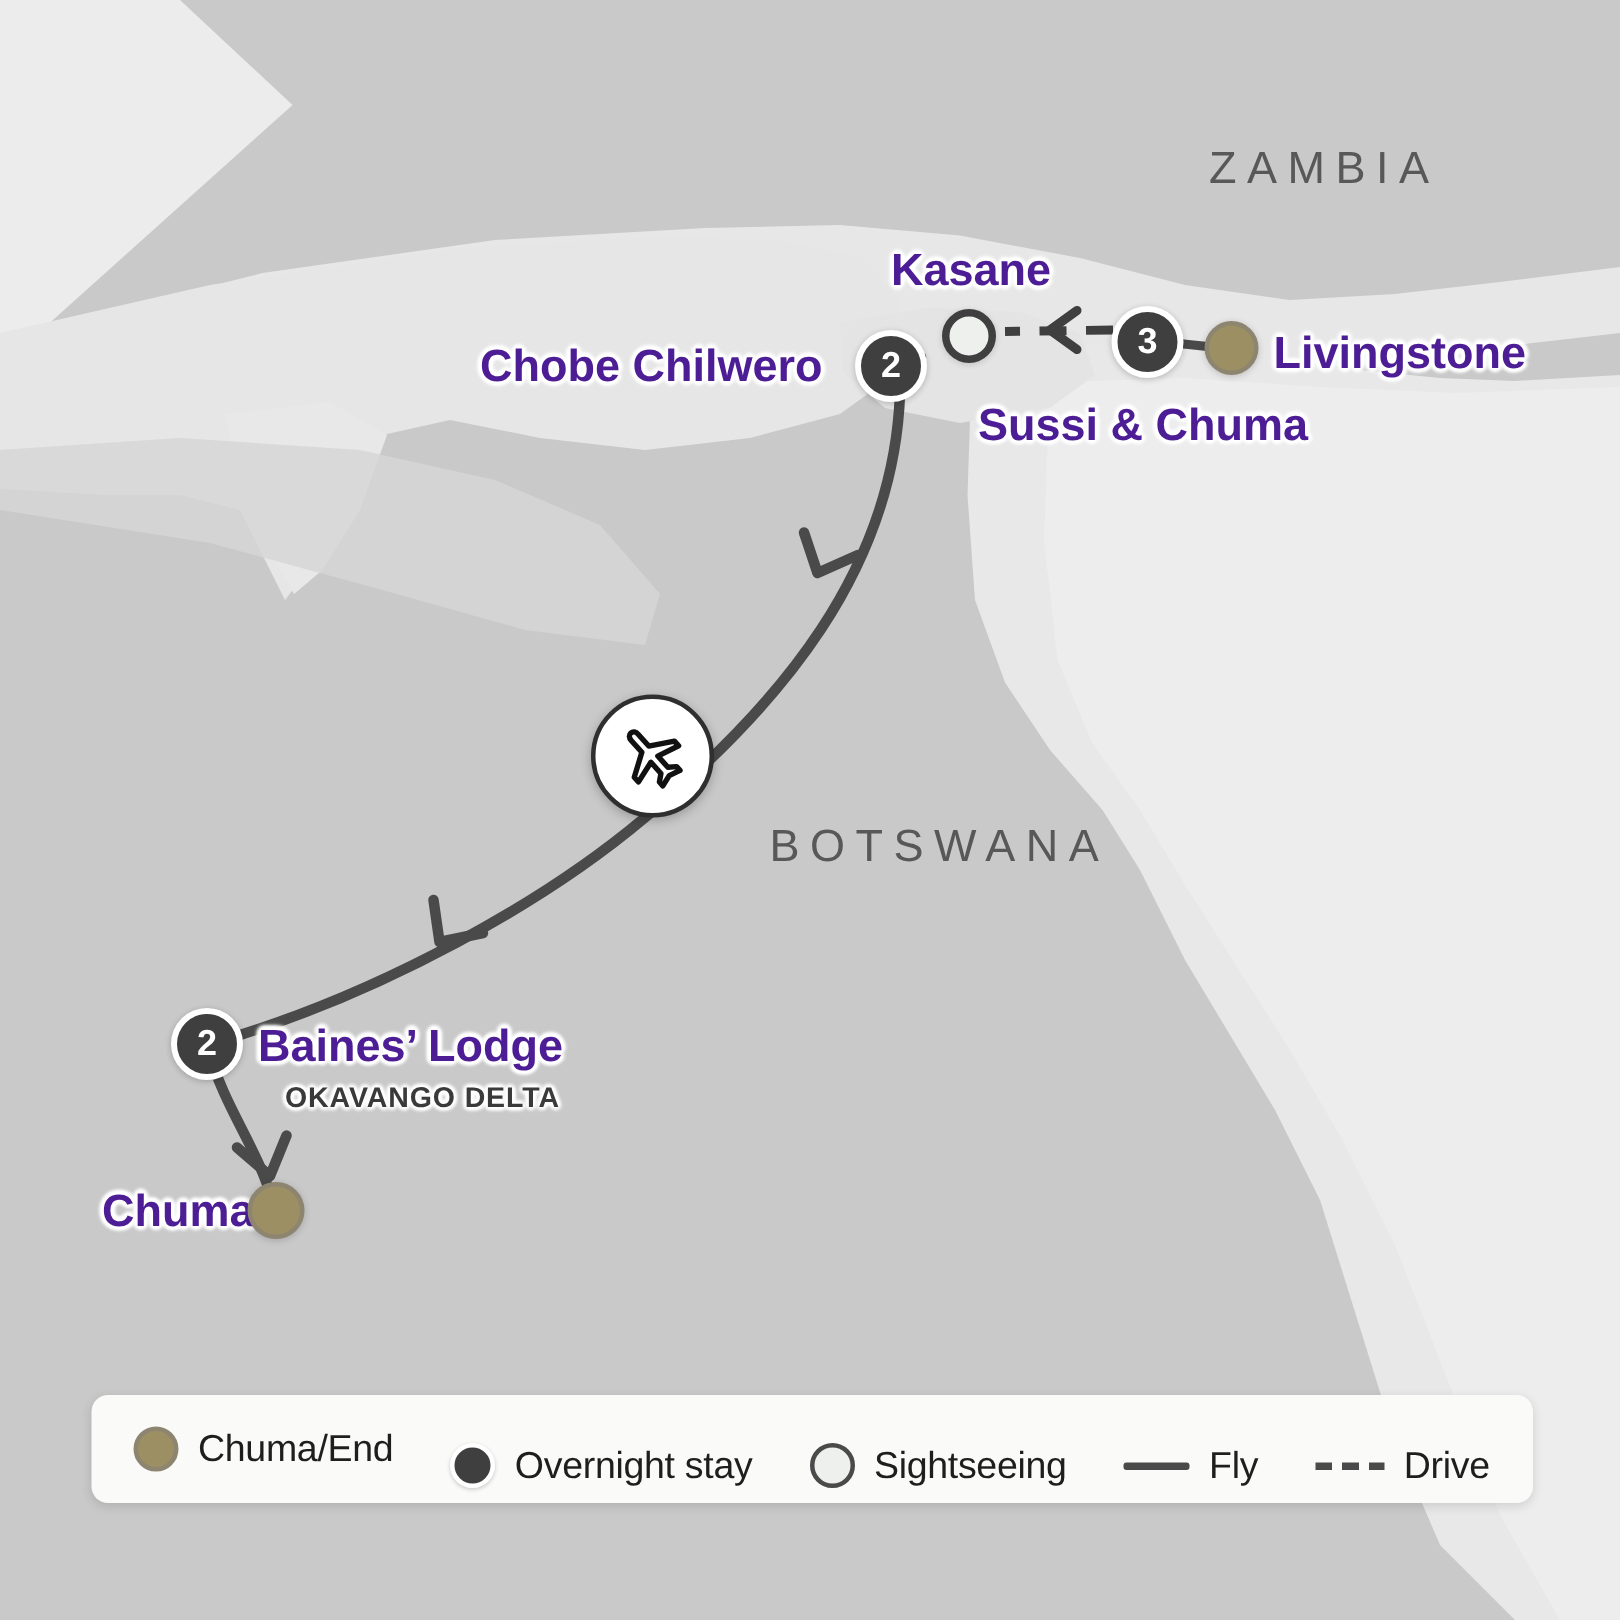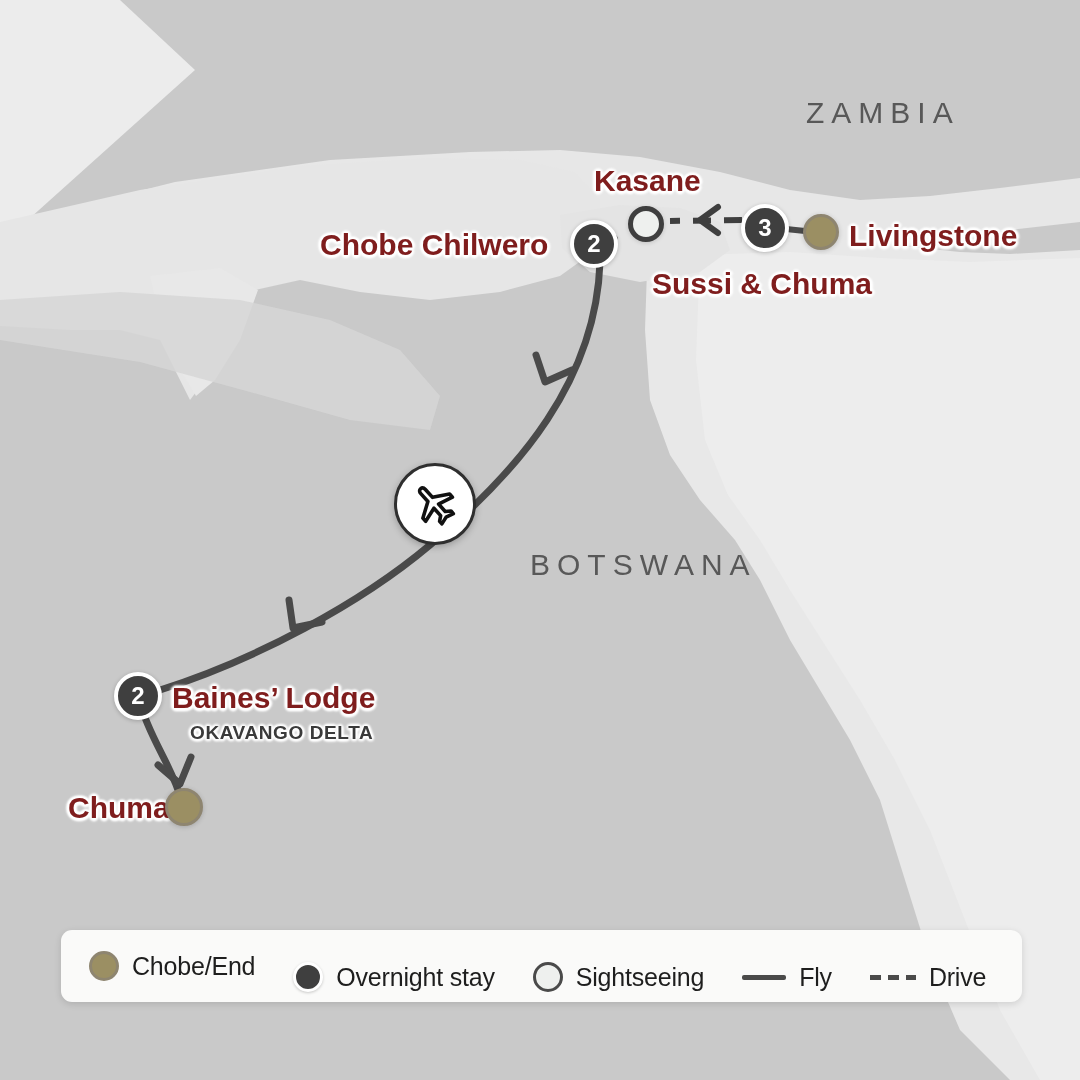--- a/index.html
+++ b/index.html
@@ -34,21 +34,21 @@
     color: #585858;
     white-space: nowrap;
     user-select: none;
     text-align: right;
   }
   .place-label {
     position: absolute;
     font-family: "Liberation Sans", sans-serif;
     font-weight: bold;
     font-size: 30px;
-    color: #7f1d1d;
+    color: #4c1d95;
     white-space: nowrap;
     text-shadow:
       2px 0 2.5px #fff, -2px 0 2.5px #fff, 0 2px 2.5px #fff, 0 -2px 2.5px #fff,
       1.5px 1.5px 2.5px #fff, -1.5px 1.5px 2.5px #fff,
       1.5px -1.5px 2.5px #fff, -1.5px -1.5px 2.5px #fff,
       2.5px 0 3px #fff, -2.5px 0 3px #fff, 0 2.5px 3px #fff, 0 -2.5px 3px #fff;
     user-select: none;
   }
   .sub-label {
     position: absolute;
@@ -207,21 +207,21 @@
 
     <path d="M614,238 L600,250" fill="none" stroke="#4a4a4a" stroke-width="7" stroke-linecap="round"></path>
 
     <path d="M742,220 L670,221" fill="none" stroke="#3f3f3f" stroke-width="6" stroke-linecap="butt" stroke-dasharray="18 13"></path>
     <path d="M718,207 L700,220 L718,233" fill="none" stroke="#3f3f3f" stroke-width="6" stroke-linecap="round" stroke-linejoin="round"></path>
 
     <path d="M786,229 L805,231" fill="none" stroke="#4a4a4a" stroke-width="6" stroke-linecap="round"></path>
   </svg>
 
   <div class="country-label" style="left:806px; top:96px;">ZAMBIA</div>
-  <div class="country-label" style="left:530px; top:548px;">BOTSWANA</div>
+  <div class="country-label" style="left:513px; top:548px;">BOTSWANA</div>
 
   <div class="place-label" style="left:594px; top:164px;">Kasane</div>
 
   <div class="place-label" style="left:320px; top:228px;">Chobe Chilwero</div>
 
   <div class="place-label" style="left:652px; top:267px;">Sussi &amp; Chuma</div>
 
   <div class="place-label" style="left:849px; top:219px;">Livingstone</div>
 
   <div class="place-label" style="left:172px; top:681px;">Baines’ Lodge</div>
@@ -256,21 +256,21 @@
                  L5.5,30.6 L5.5,26.4 L20.4,17.4 L20.4,6.8
                  C20.4,4.6 21.6,3 23.5,3 Z" fill="#ffffff" stroke="#111111" stroke-width="3.6" stroke-linejoin="round" stroke-linecap="round"></path>
       </g>
     </svg>
   </div>
 
   <div id="legend">
 
     <div class="legend-item">
       <span class="swatch-endpoint"></span>
-      <span class="legend-text">Chobe/End</span>
+      <span class="legend-text">Chuma/End</span>
     </div>
 
     <div class="legend-item">
       <span class="swatch-night"></span>
       <span class="legend-text">Overnight stay</span>
     </div>
 
     <div class="legend-item">
       <span class="swatch-sight"></span>
       <span class="legend-text">Sightseeing</span>

